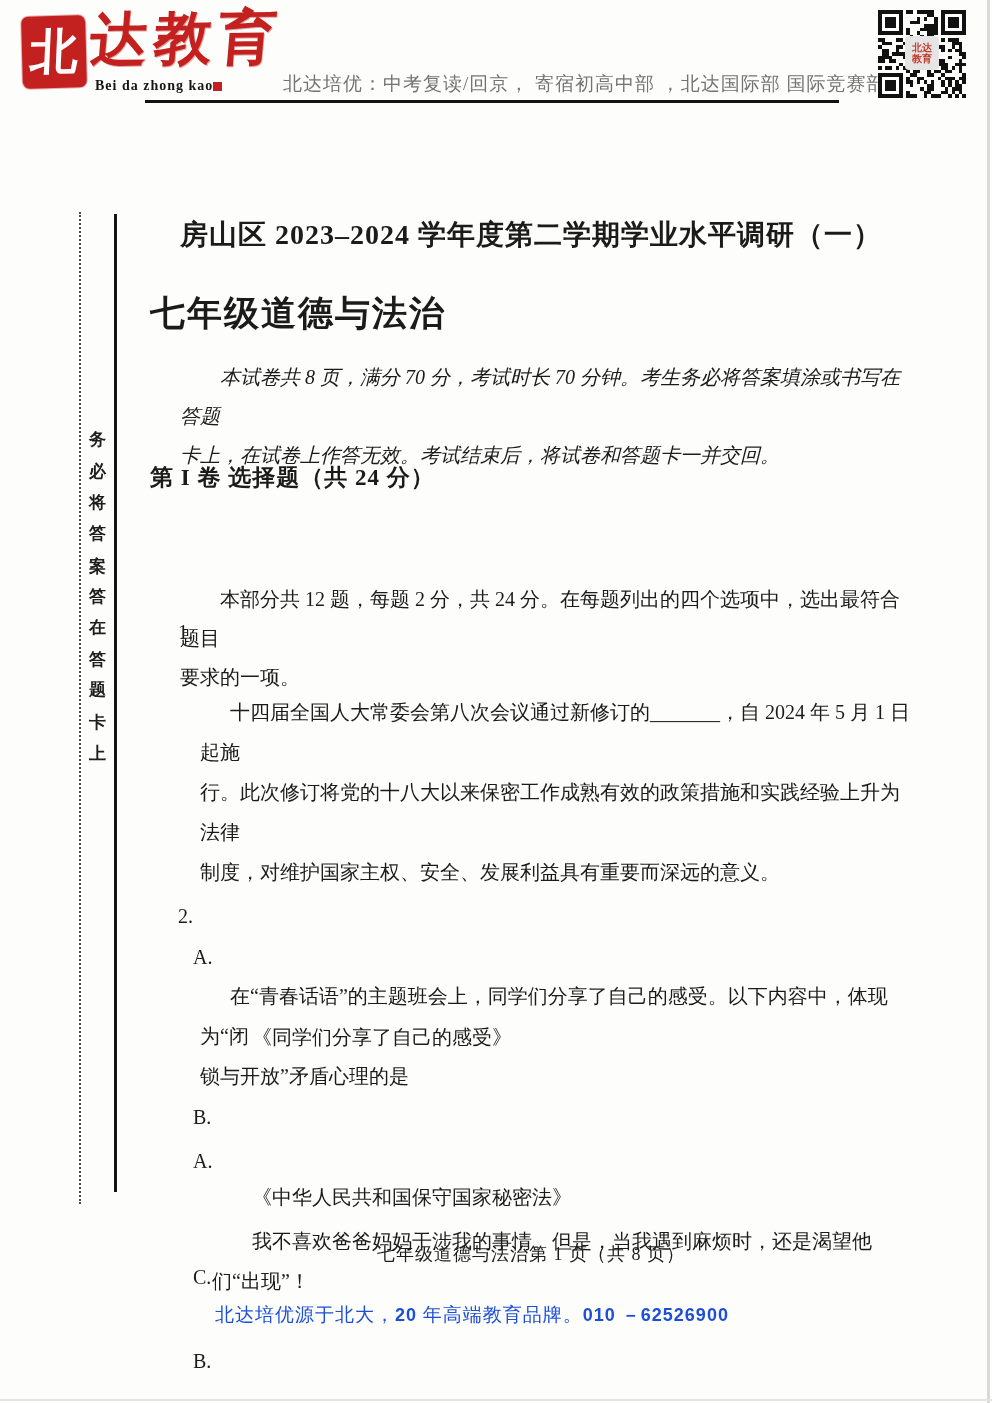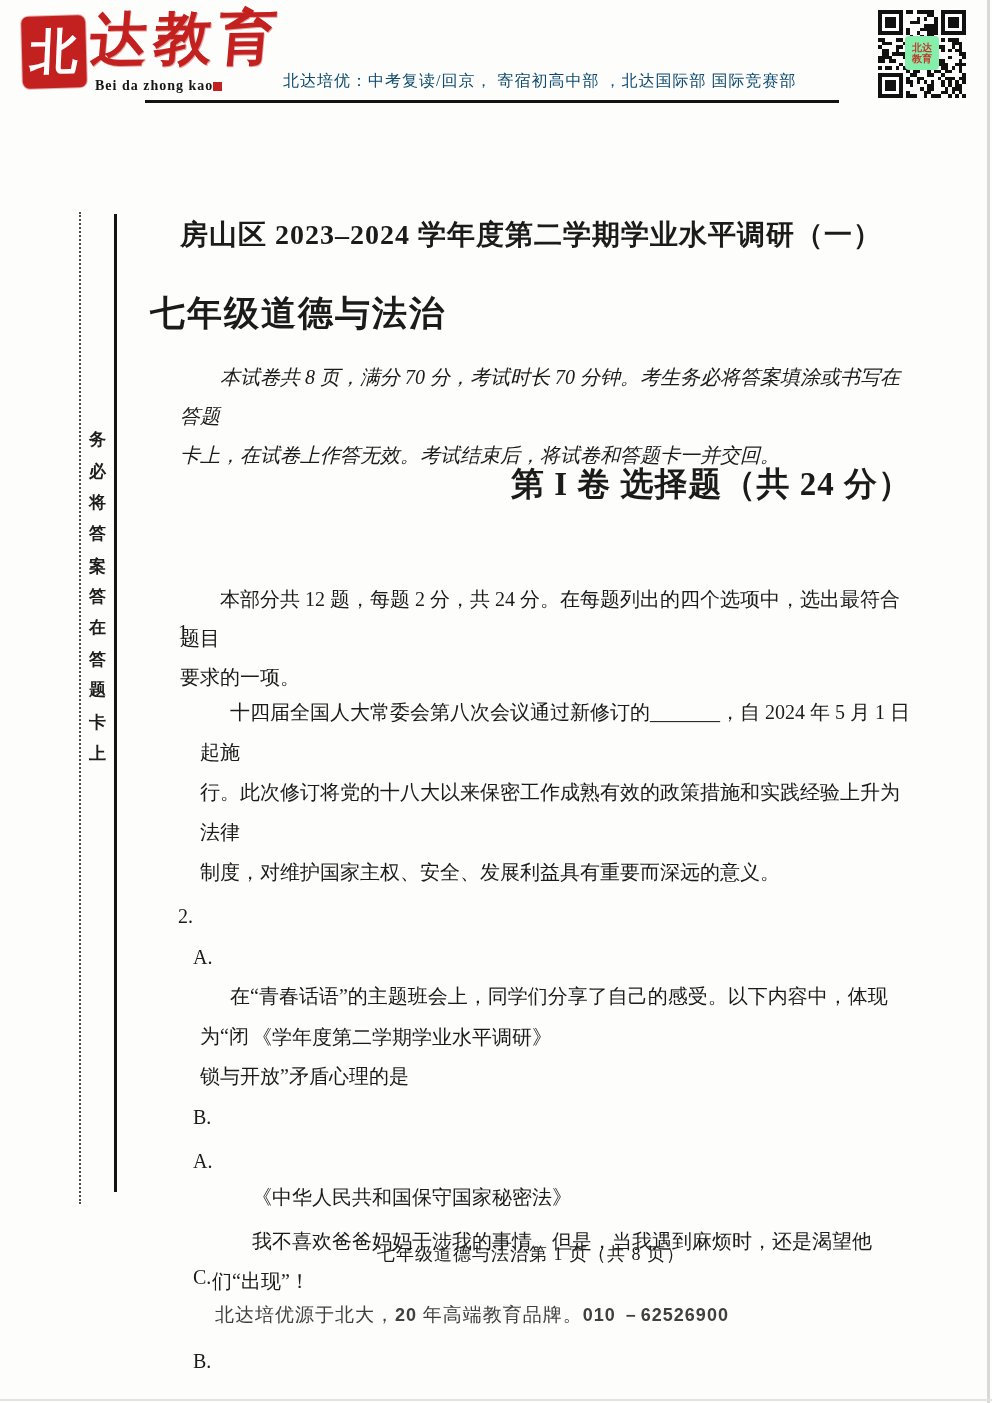--- a/index.html
+++ b/index.html
@@ -43,39 +43,39 @@
     position: absolute; left: 95px; top: 78px;
     font-size: 14px; font-weight: bold; color: #161616;
     letter-spacing: 1px;
     display: flex; align-items: center; 
   }
   .romanized .red-square {
     width: 9px; height: 9px; background: #c3211f; display: inline-block;
   }
   .tagline {
     position: absolute; left: 283px; top: 71px;
-    font-size: 16px; color: #0c4a6e;
+    font-size: 19px; color: #737373;
     letter-spacing: 1px;
     white-space: nowrap;
   }
   .header-rule {
     position: absolute; left: 145px; top: 100px;
     width: 694px; height: 3px; background: #131313;
   }
 
   
   .qr {
     position: absolute; left: 878px; top: 8px;
     width: 88px; height: 92px;
   }
   .qr svg { width: 100%; height: 100%; }
   .qr-label {
     position: absolute; left: 27px; top: 28px;
     width: 34px; height: 34px;
-    background: #86efac;
+    background: #e5e5e5;
     border-radius: 4px;
     display: flex; flex-direction: column;
     align-items: center; justify-content: center;
     line-height: 1.15;
   }
   .qr-label span { color: #c0392b; font-size: 10px; font-weight: bold; }
 
   
   .perforation {
     position: absolute; left: 79px; top: 212px;
@@ -105,22 +105,22 @@
     font-size: 35px; font-weight: bold; letter-spacing: 2px;
   }
   .para {
     font-size: 20px; line-height: 39px;
     white-space: pre-wrap;
     margin-left: 30px; margin-right: 4px;
     text-indent: 2em;
   }
   .instructions { top: 358px; font-style: italic; }
   .section-heading {
-    top: 462px; text-align: right;
-    font-size: 33px; font-weight: bold; letter-spacing: 1px;
+    top: 462px; text-align: left;
+    font-size: 23px; font-weight: bold; letter-spacing: 1px;
   }
   .section-intro { top: 536px; margin-top: 44px; }
 
   .question { font-size: 20px; }
   .q1 { top: 612px; }
   .q2 { top: 896px; }
   .q-stem {
     position: relative;
     padding-left: 50px;
     line-height: 40px;
@@ -135,21 +135,21 @@
     white-space: pre-wrap;
   }
   .option-label { position: absolute; left: 43px; top: 0; }
 
   .page-footer {
     top: 1242px; text-align: center;
     font-size: 18px; letter-spacing: 1px;
   }
   .brand-footer {
     position: absolute; left: 215px; top: 1302px;
-    font-size: 19px; color: #404040; letter-spacing: 1px;
+    font-size: 19px; color: #1d4ed8; letter-spacing: 1px;
     white-space: nowrap;
   }
   .brand-footer .bold-sans {
     font-family: "Liberation Sans", sans-serif;
     font-weight: bold; font-size: 18px;
   }
 
   
   .edge-right { position: absolute; right: 2px; top: 0; width: 3px; height: 100%; background: #d9d9d6; }
   .edge-bottom { position: absolute; left: 0; bottom: 2px; width: 100%; height: 2px; background: #e3e3e0; }
@@ -405,21 +405,21 @@
   <div class="block question q1">
     <div class="q-stem">
       <span class="q-num">1.</span>
       <span>十四届全国人大常委会第八次会议通过新修订的_______，自 2024 年 5 月 1 日起施
 行。此次修订将党的十八大以来保密工作成熟有效的政策措施和实践经验上升为法律
 制度，对维护国家主权、安全、发展利益具有重要而深远的意义。</span>
     </div>
     <div class="options">
       <div class="option">
         <span class="option-label">A.</span>
-        <span>《学年度第二学期学业水平调研》</span>
+        <span>《同学们分享了自己的感受》</span>
       </div>
       <div class="option">
         <span class="option-label">B.</span>
         <span>《中华人民共和国保守国家秘密法》</span>
       </div>
       <div class="option">
         <span class="option-label">C.</span>
       </div>
 
     </div>

